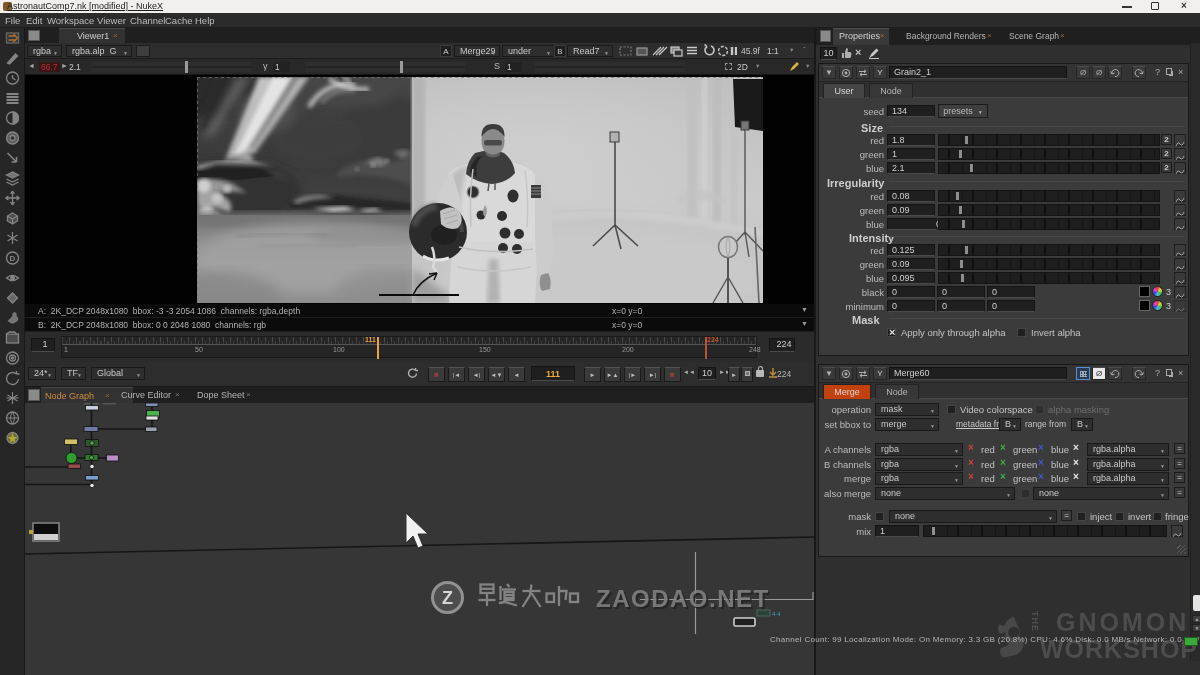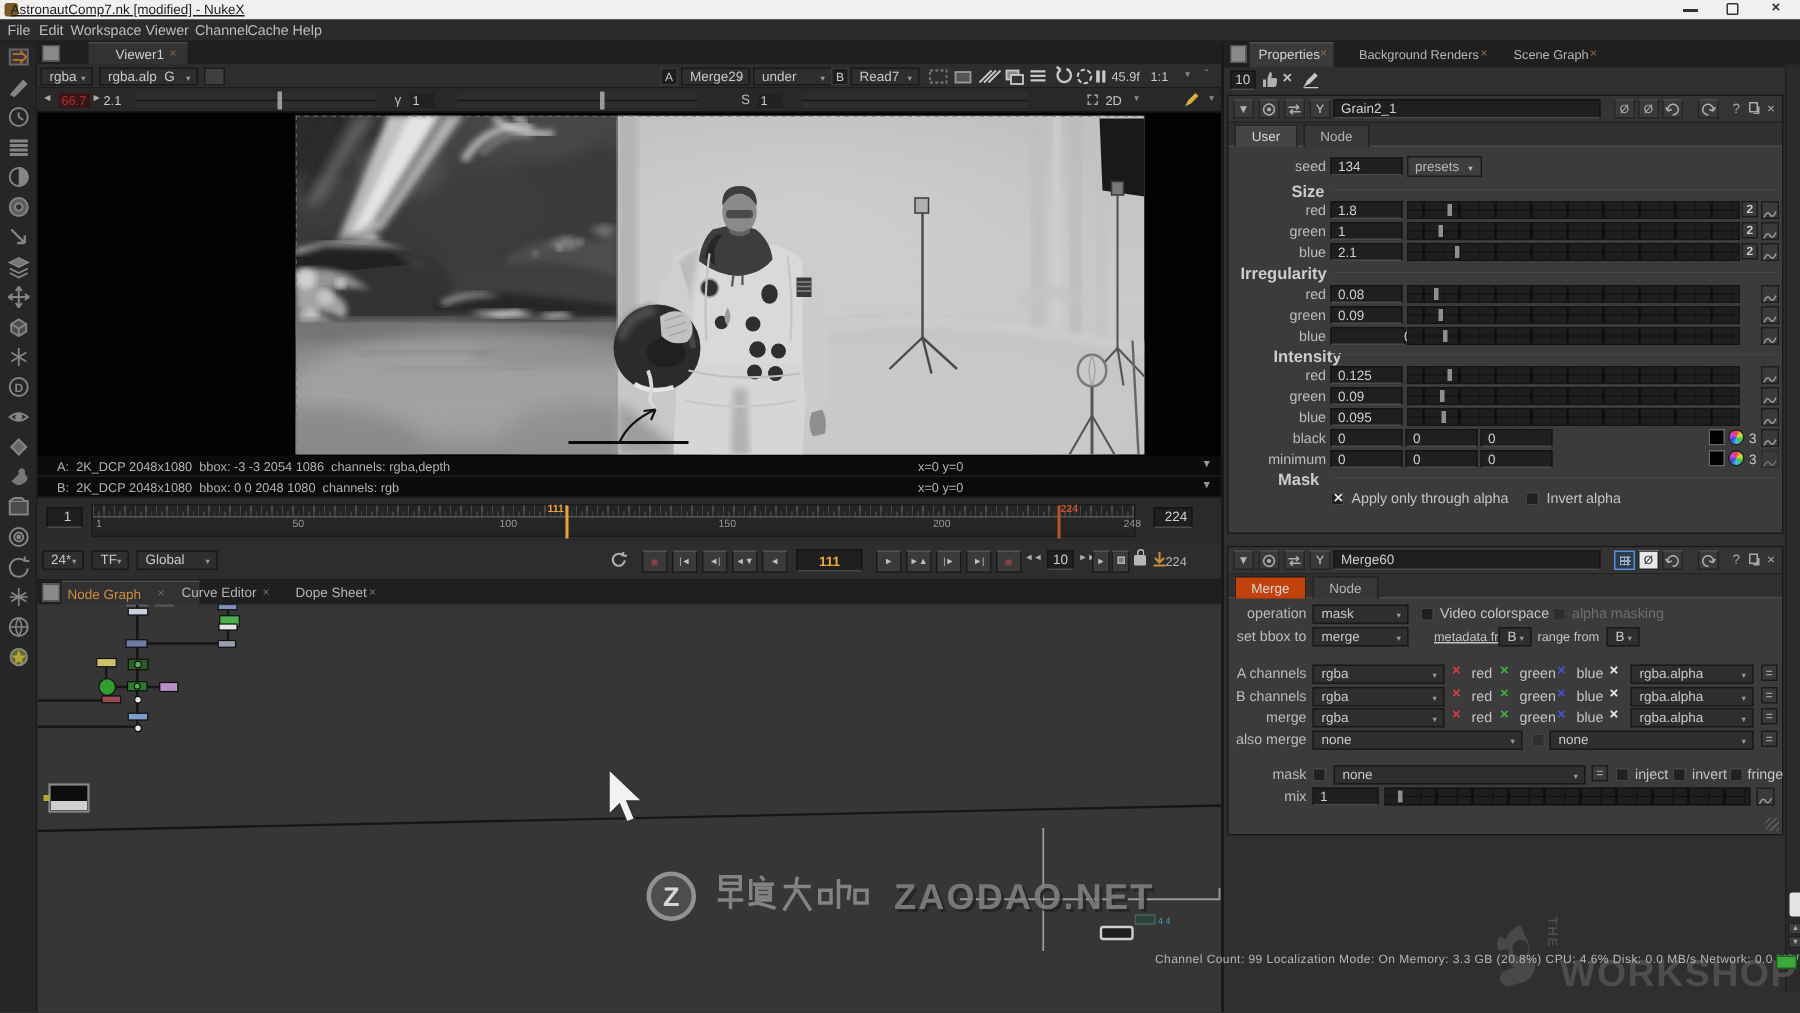--- a/index.html
+++ b/index.html
@@ -853,16 +853,17 @@
     <div class="a" style="left:1px;top:581px;width:10px;height:8px;background:#3e3e3e;border:1px solid #222;color:#aaa;font-size:5px;text-align:center;line-height:6px;">▼</div>
   </div>
 </div>
 
 <div id="gnomon" class="a" style="left:980px;top:605px;width:220px;height:70px;color:#4d4d4d;">
   <svg class="a" style="left:10px;top:6px;" width="38" height="52" viewBox="0 0 48 60">
     <path d="M30,4 Q20,8 18,16 L12,14 Q8,20 12,26 L20,24 Q18,34 24,40 L14,44 Q10,52 18,56 L34,52 Q44,46 42,34 L36,32 Q40,22 34,14 Z" fill="#484848"></path>
     <circle cx="30" cy="24" r="7" fill="#2f2f2f"></circle>
   </svg>
   <div class="a" style="left:60px;top:6px;font-size:9px;font-weight:bold;transform:rotate(90deg);transform-origin:left top;letter-spacing:1px;">THE</div>
+  <div class="a" style="left:76px;top:3px;font-size:25px;font-weight:bold;letter-spacing:3px;">GNOMON</div>
   <div class="a" style="left:60px;top:30px;font-size:25px;font-weight:bold;letter-spacing:1px;">WORKSHOP</div>
 </div>
 <div class="a" style="left:770px;top:635px;font-size:8px;letter-spacing:0.3px;color:#b6b6b6;white-space:nowrap;">Channel Count: 99  Localization Mode: On  Memory: 3.3 GB (20.8%)  CPU: 4.6%  Disk: 0.0 MB/s  Network: 0.0 MB/s</div>
 <div class="a" style="left:1184px;top:637px;width:14px;height:9px;background:#3aa83a;border:1px solid #1e5e1e;"></div>
 
 </body></html>

